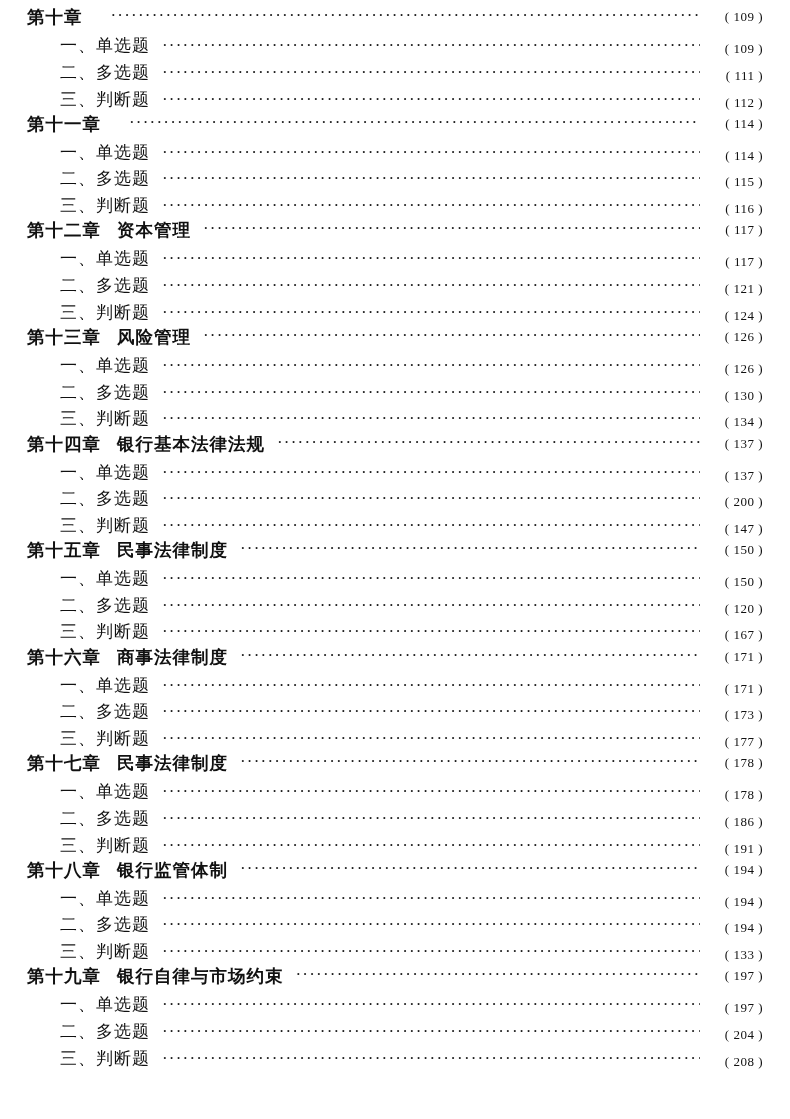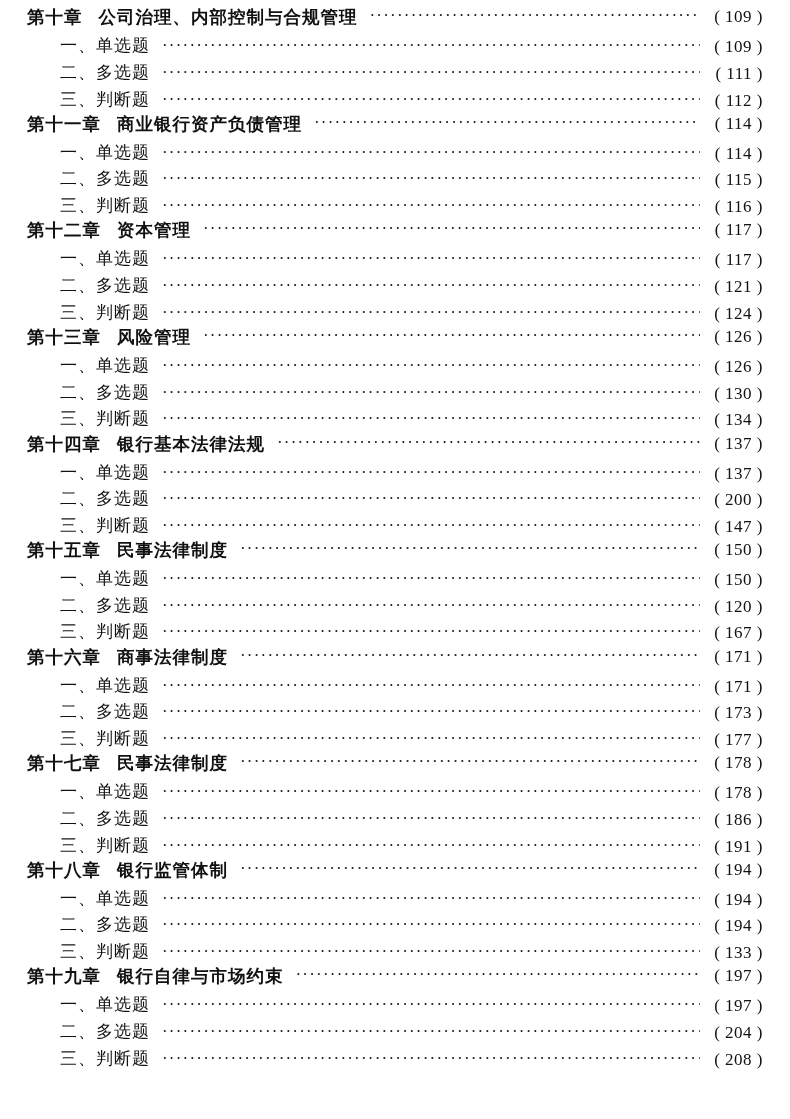--- a/index.html
+++ b/index.html
@@ -60,31 +60,30 @@
     letter-spacing: 1.2px;
     color: #1a1a1a;
     transform: translateY(-1px);
   }
   .pageno {
     flex: 0 0 auto;
     min-width: 57px;
     text-align: right;
     font-family: "Liberation Serif", "DejaVu Serif", serif;
     font-weight: 400;
-    font-size: 17px;
+    font-size: 13px;
     letter-spacing: 0.5px;
   }
 </style>
 </head>
 <body>
 
 <div class="toc-page">
   <div class="row chapter-row">
     <span class="ch-num">第十章</span>
-    <span class="ch-title">公司治理、内部控制与合规管理</span>
     <span class="leader" aria-hidden="true" style="color: rgb(26, 26, 26);">····························································································································································································································</span>
     <span class="pageno">( 109 )</span>
   </div>
 
   <div class="row item-row">
     <span class="item-label">一、单选题</span>
     <span class="leader" aria-hidden="true" style="color: rgb(26, 26, 26);">····························································································································································································································</span>
     <span class="pageno">( 109 )</span>
   </div>
 
@@ -95,21 +94,20 @@
   </div>
 
   <div class="row item-row">
     <span class="item-label">三、判断题</span>
     <span class="leader" aria-hidden="true" style="color: rgb(26, 26, 26);">····························································································································································································································</span>
     <span class="pageno">( 112 )</span>
   </div>
 
   <div class="row chapter-row">
     <span class="ch-num">第十一章</span>
-    <span class="ch-title">商业银行资产负债管理</span>
     <span class="leader" aria-hidden="true" style="color: rgb(26, 26, 26);">····························································································································································································································</span>
     <span class="pageno">( 114 )</span>
   </div>
 
   <div class="row item-row">
     <span class="item-label">一、单选题</span>
     <span class="leader" aria-hidden="true" style="color: rgb(26, 26, 26);">····························································································································································································································</span>
     <span class="pageno">( 114 )</span>
   </div>
 

